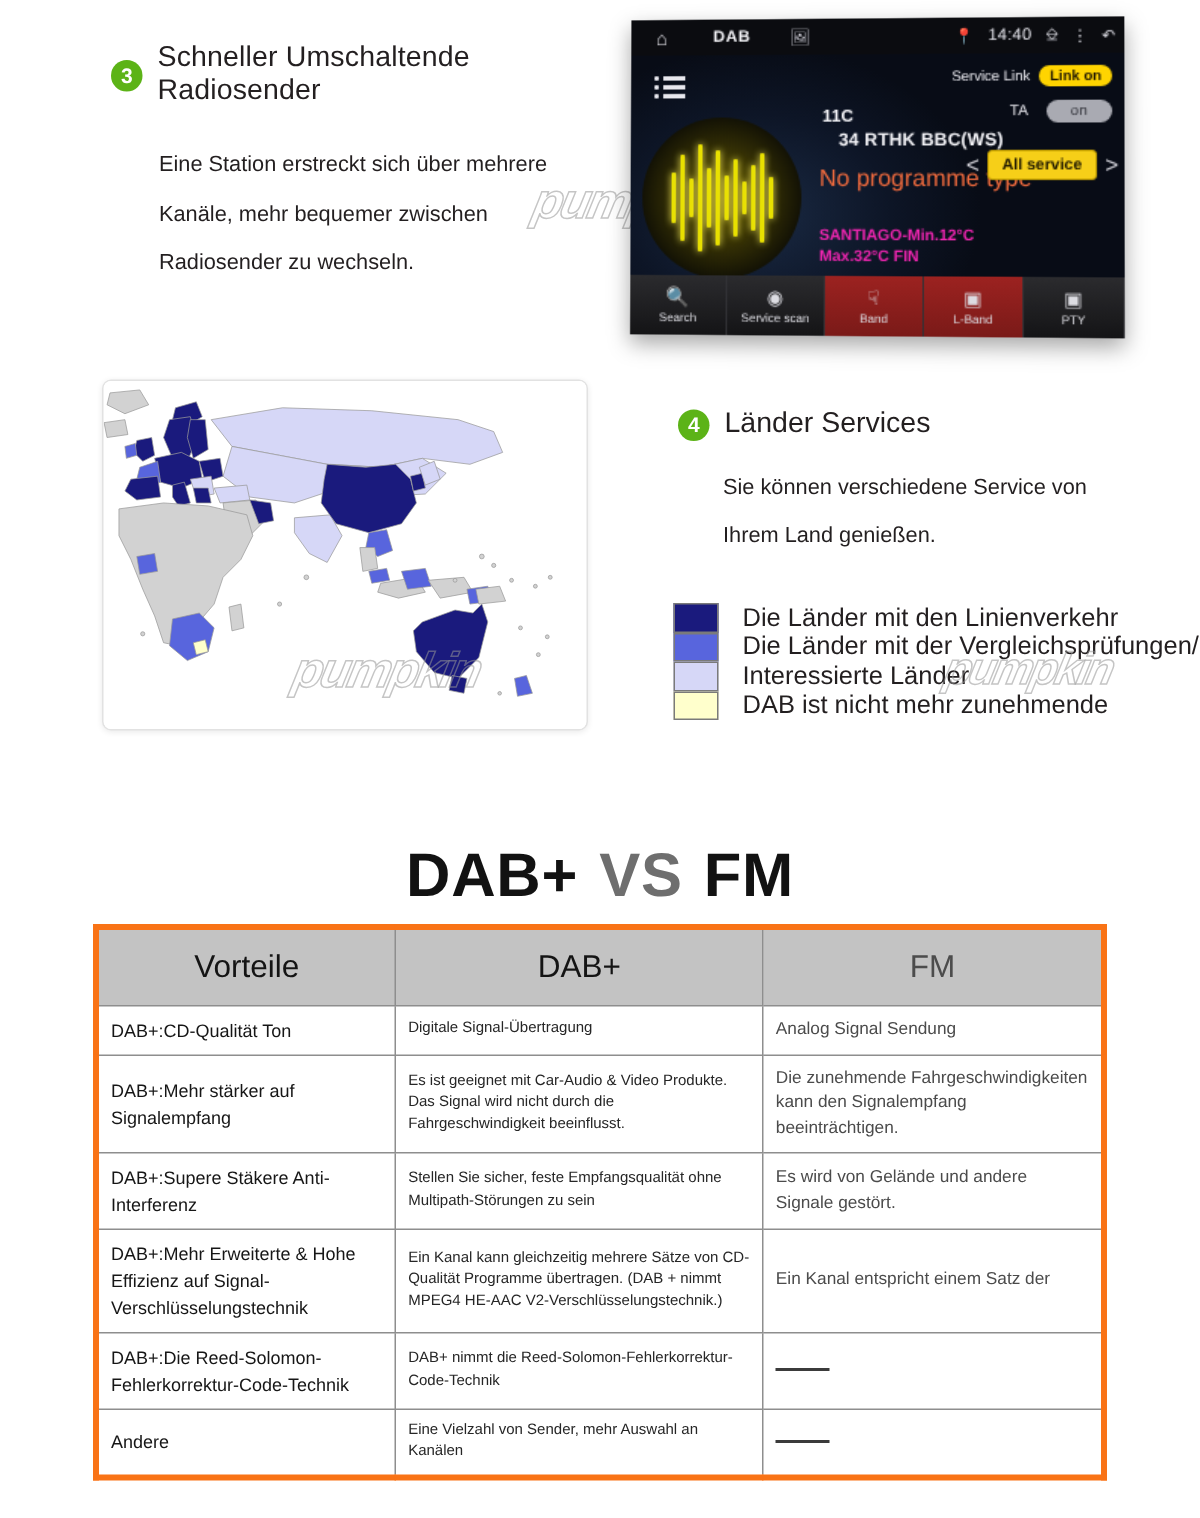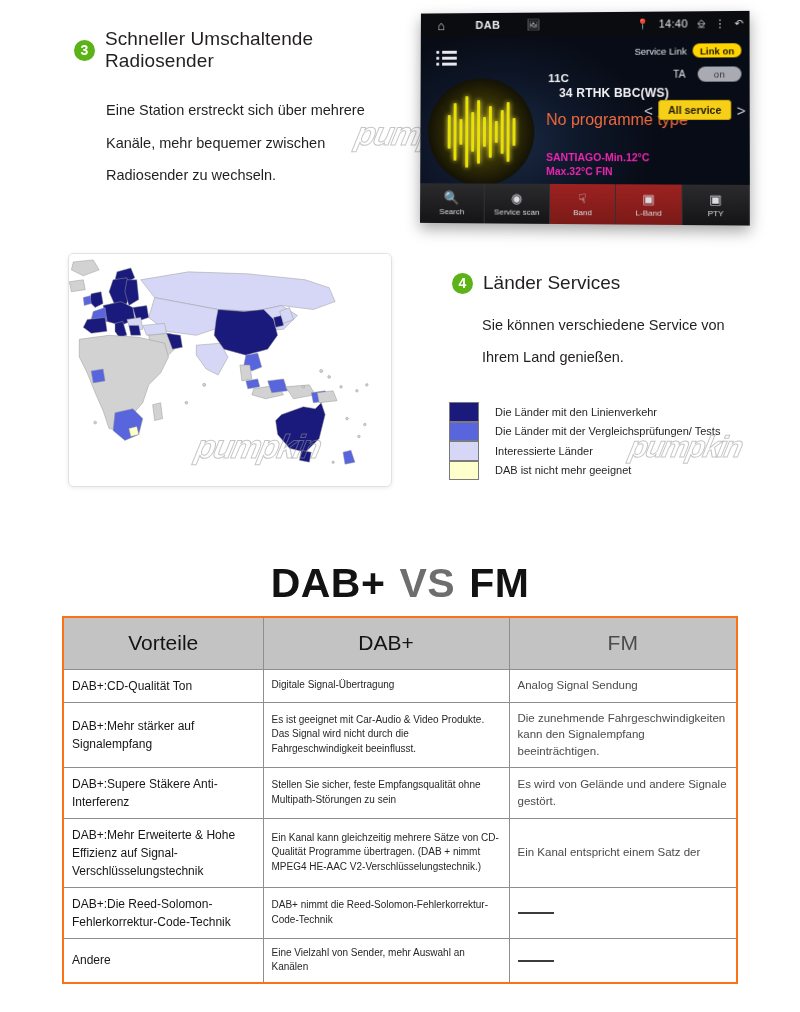--- a/index.html
+++ b/index.html
@@ -113,36 +113,36 @@
   #mapcard svg{ display:block; width:100%; height:100%; }
 
   #sec4-text{ position:absolute; left:452px; top:272px; width:330px;}
   #sec4-head{ display:flex; align-items:center; gap:10px;}
   #sec4-head .h-label{ font-size:19px; color:#231f20;text-align:right;}
   #sec4-body{ margin-top:16px; margin-left:30px; font-size:14.5px; color:#231f20; line-height:2.2;}
 
   #legend{ position:absolute; left:449px; top:402px; }
   .lg-row{ display:flex; align-items:center; height:19.5px;}
   .lg-sw{ width:30px; height:19.5px; border:1px solid #7a7a7a; flex:0 0 auto;}
-  .lg-txt{ margin-left:16px; font-size:11px; color:#231f20; white-space:nowrap;}
+  .lg-txt{ margin-left:16px; font-size:17px; color:#231f20; white-space:nowrap;}
 
   
   #vs-title{
     position:absolute; left:0; top:560px; width:800px; text-align:center;
     font-size:41px; font-weight:bold; letter-spacing:.5px;
   }
   #vs-title .dab{ color:#121212; }
   #vs-title .vs{ color:#6e6e6e; margin:0 14px; }
   #vs-title .fm{ color:#121212; }
 
   
   #cmp-table{
     position:absolute; left:62px; top:616px; width:676px;
     border-collapse:collapse;
-    border:2px solid #f97316;
+    border:4px solid #f97316;
     background:#fff;
   }
   #cmp-table th, #cmp-table td{
     border:1px solid #8e8e8e;
     vertical-align:middle;
     padding:7px 8px;
   }
   #cmp-table thead th{
     background:#c3c3c3;
     font-weight:normal;
@@ -383,21 +383,21 @@
   <div class="lg-row">
     <span class="lg-sw" style="background:#5865dd"></span>
     <span class="lg-txt">Die Länder mit der Vergleichsprüfungen/ Tests</span>
   </div>
   <div class="lg-row">
     <span class="lg-sw" style="background:#d6d7f7"></span>
     <span class="lg-txt">Interessierte Länder</span>
   </div>
   <div class="lg-row">
     <span class="lg-sw" style="background:#ffffcc"></span>
-    <span class="lg-txt">DAB ist nicht mehr geeignet</span>
+    <span class="lg-txt">DAB ist nicht mehr zunehmende</span>
   </div>
 </div>
 
 <div class="wm" id="wm3">pumpkin</div>
 
 <div id="vs-title">
   <span class="dab">DAB+</span><span class="vs">VS</span><span class="fm">FM</span>
 </div>
 
 <table id="cmp-table">

